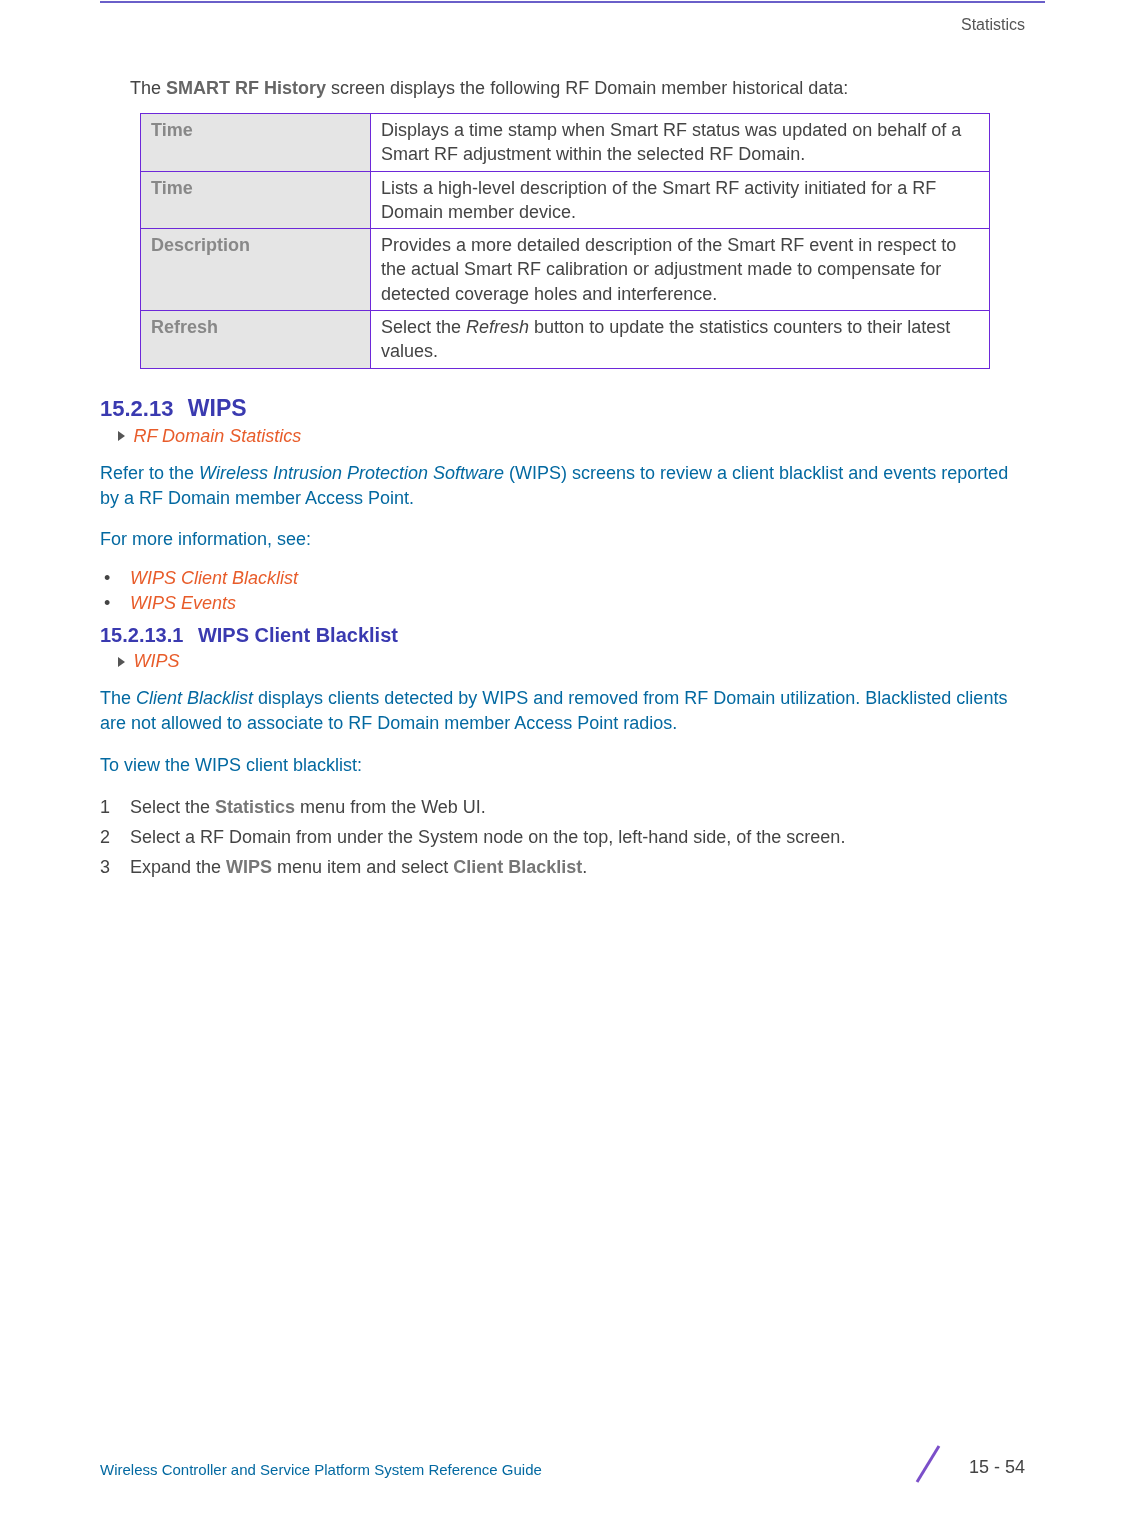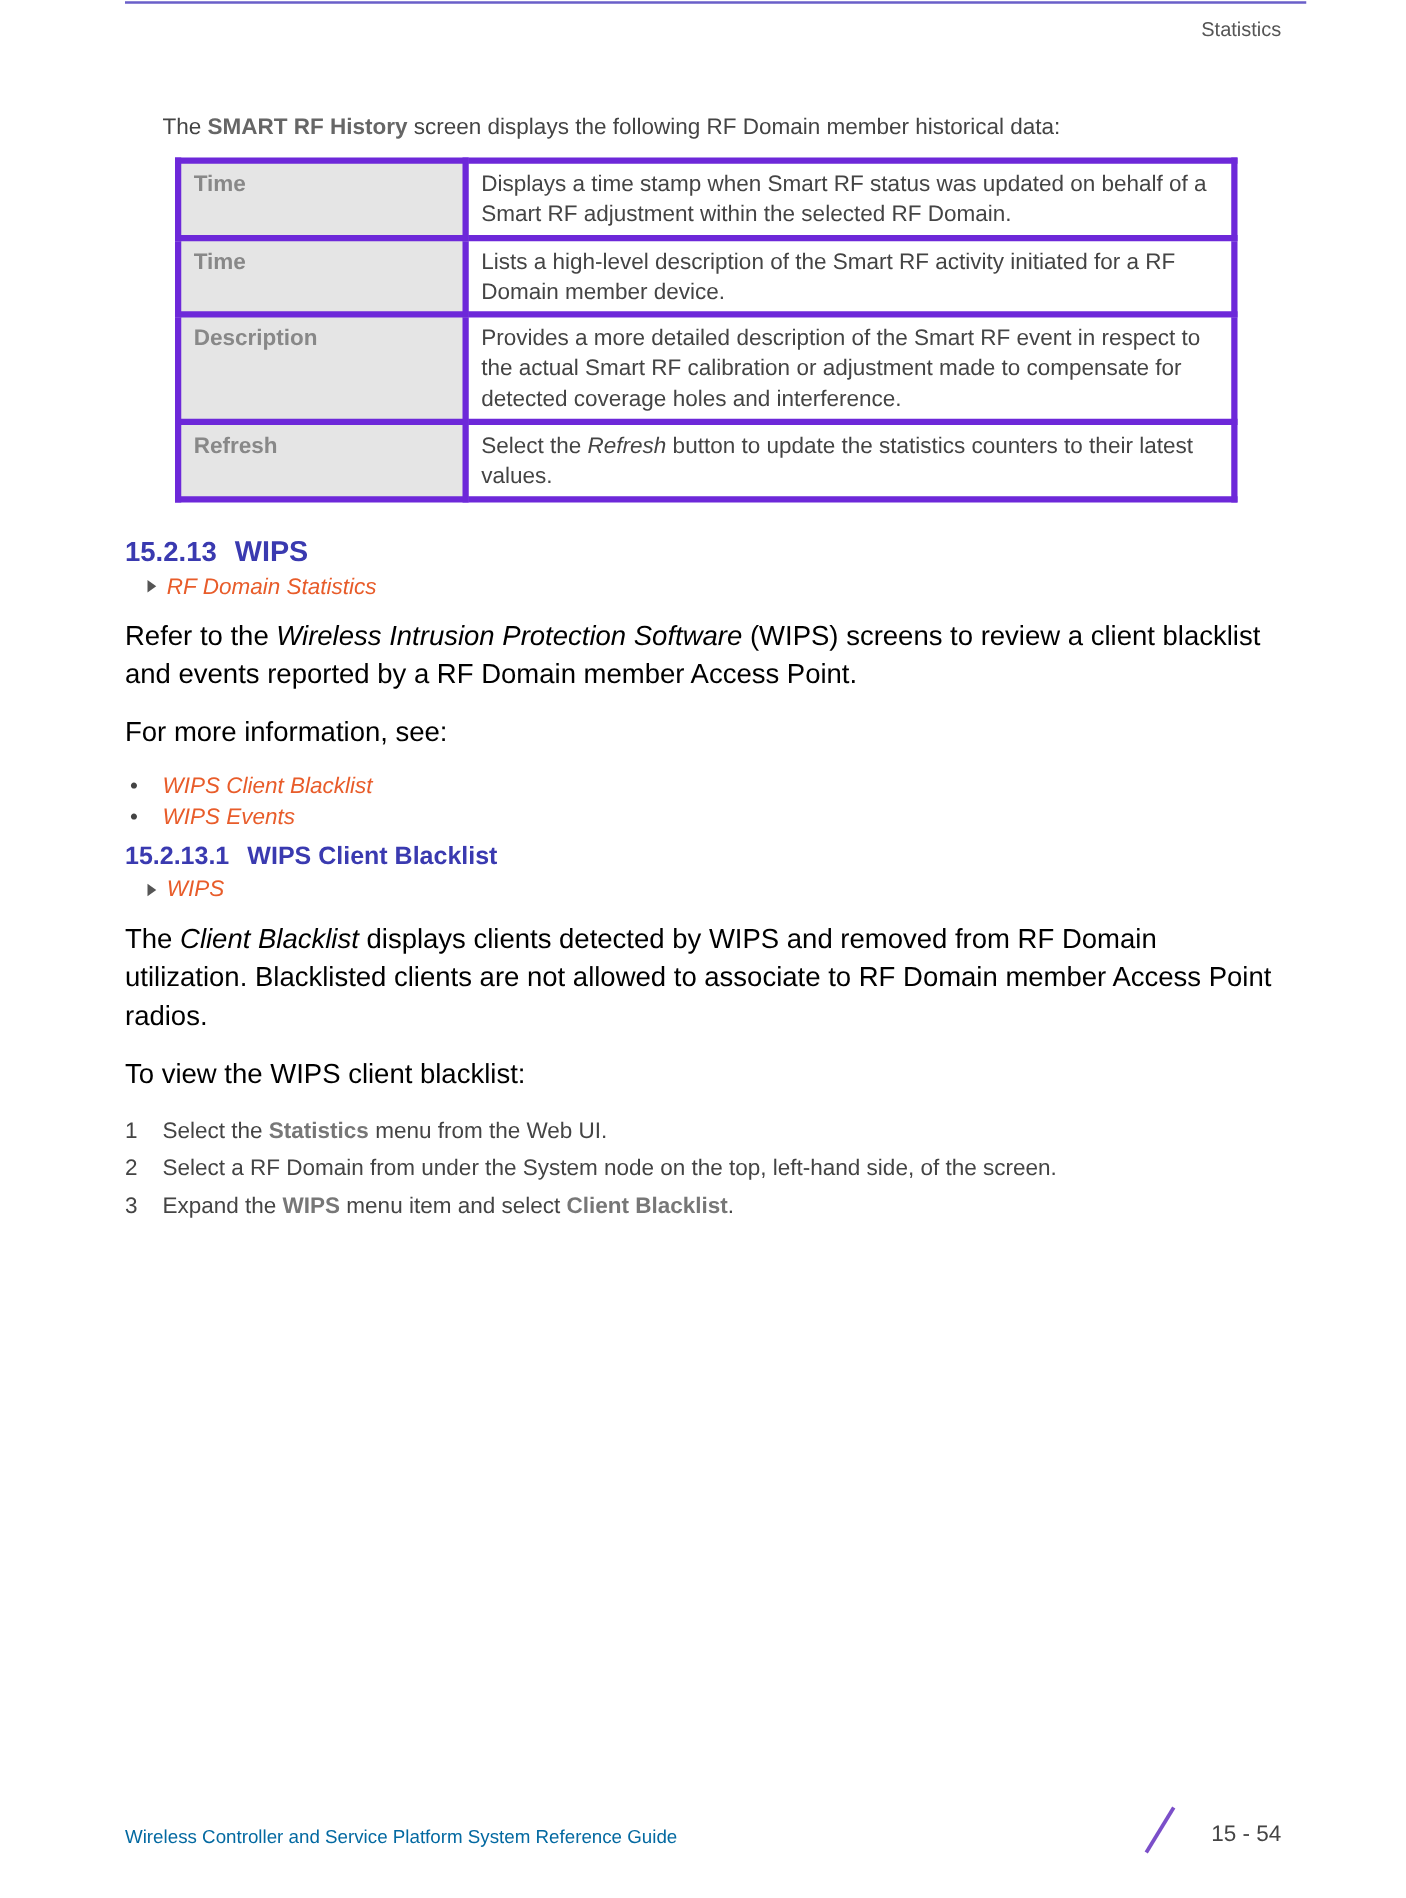--- a/index.html
+++ b/index.html
@@ -20,40 +20,40 @@
     }
     .header-right {
       position: absolute;
       top: 16px;
       right: 100px;
       font-size: 16px;
       color: #555;
     }
     .content {
       position: absolute;
-      top: 91px;
+      top: 78px;
       left: 100px;
       right: 100px;
       width: 925px;
     }
     .intro-line {
       font-size: 18px;
       color: #444;
       margin-bottom: 14px;
       padding-left: 30px;
     }
     .intro-line .bold { font-weight: 700; color: #666; }
     table.def-table {
       border-collapse: collapse;
       width: 850px;
       margin-left: 40px;
       margin-bottom: 26px;
     }
     table.def-table td {
-      border: 5px solid #6d28d9;
+      border: 1px solid #6d28d9;
       padding: 4px 10px 4px 10px;
       vertical-align: top;
       font-size: 18px;
       line-height: 1.35;
     }
     table.def-table td.term {
       background: #e5e5e5;
       color: #888;
       font-weight: 700;
       width: 230px;
@@ -91,22 +91,22 @@
       margin-right: 4px;
       vertical-align: middle;
     }
     .breadcrumb .link {
       color: #e85c2a;
       font-style: italic;
       font-size: 18px;
       vertical-align: middle;
     }
     p.body {
-      font-size: 22px;
-      color: #000000;
+      font-size: 18px;
+      color: #0369a1;
       line-height: 1.4;
       margin-bottom: 16px;
     }
     p.body .italic { font-style: italic; }
     ul.bullets {
       list-style: none;
       margin-bottom: 10px;
     }
     ul.bullets li {
       font-size: 18px;

